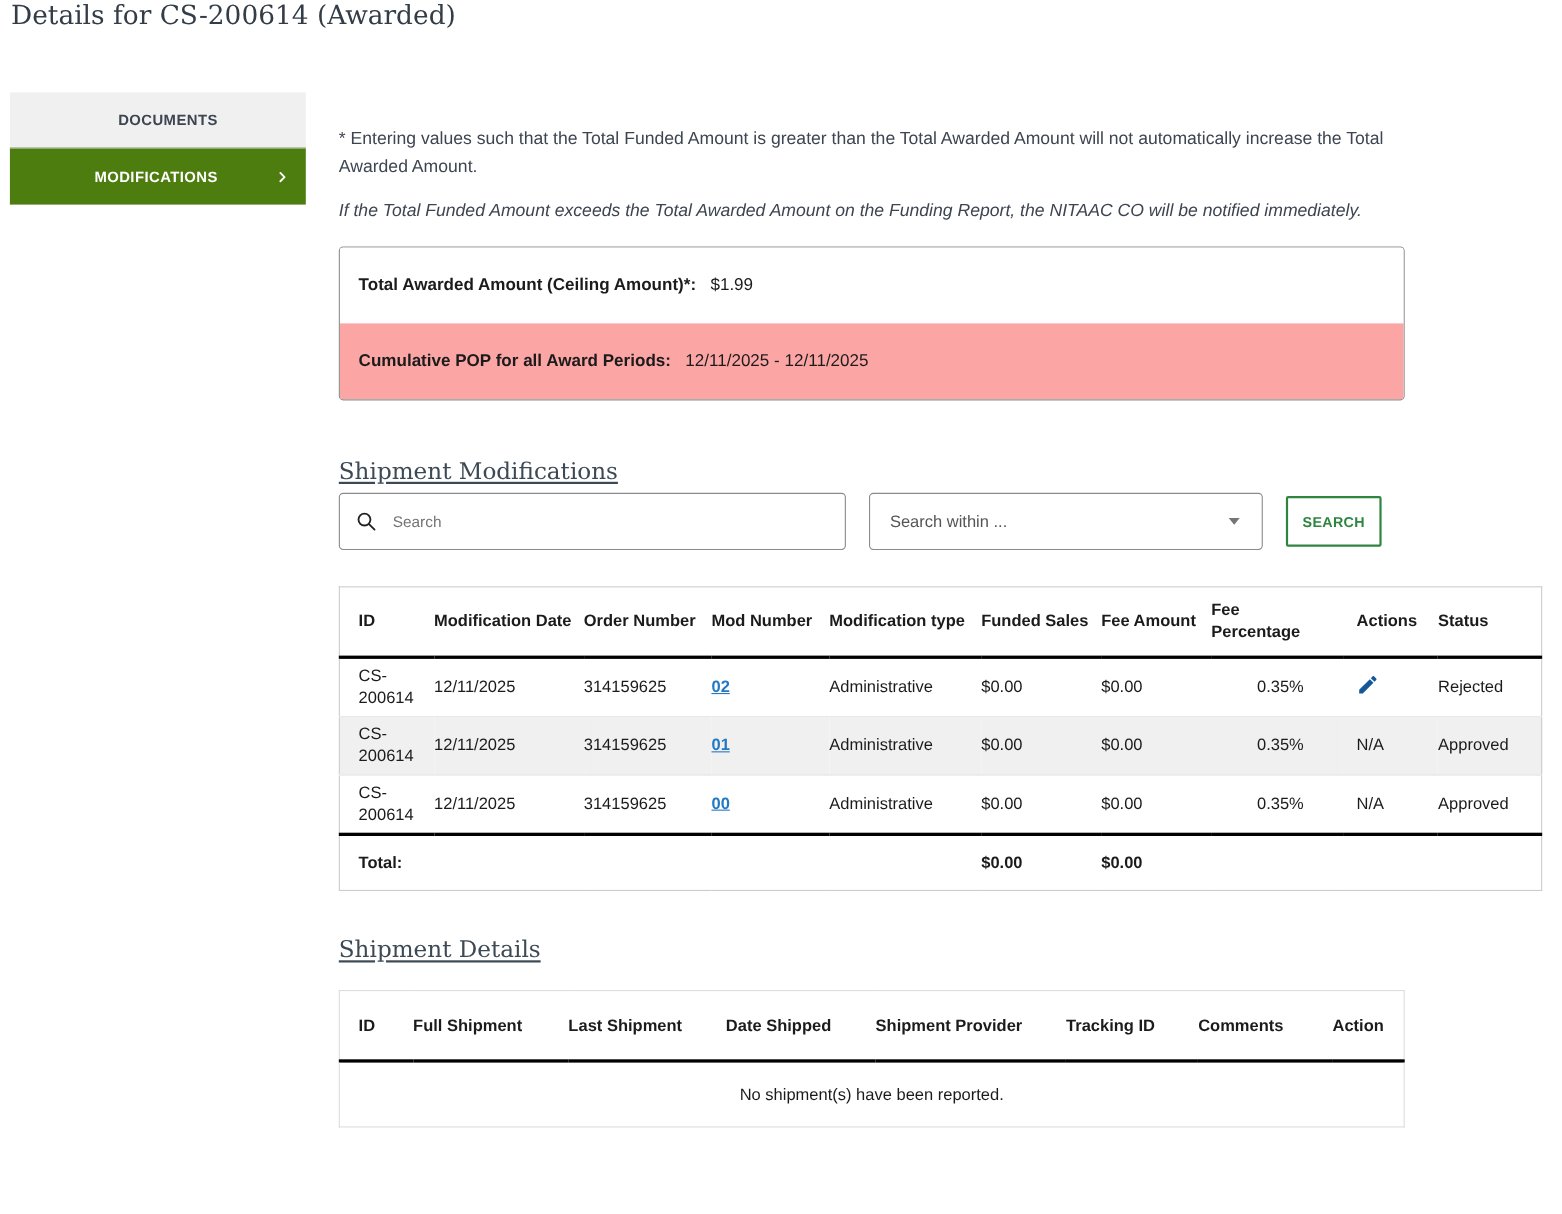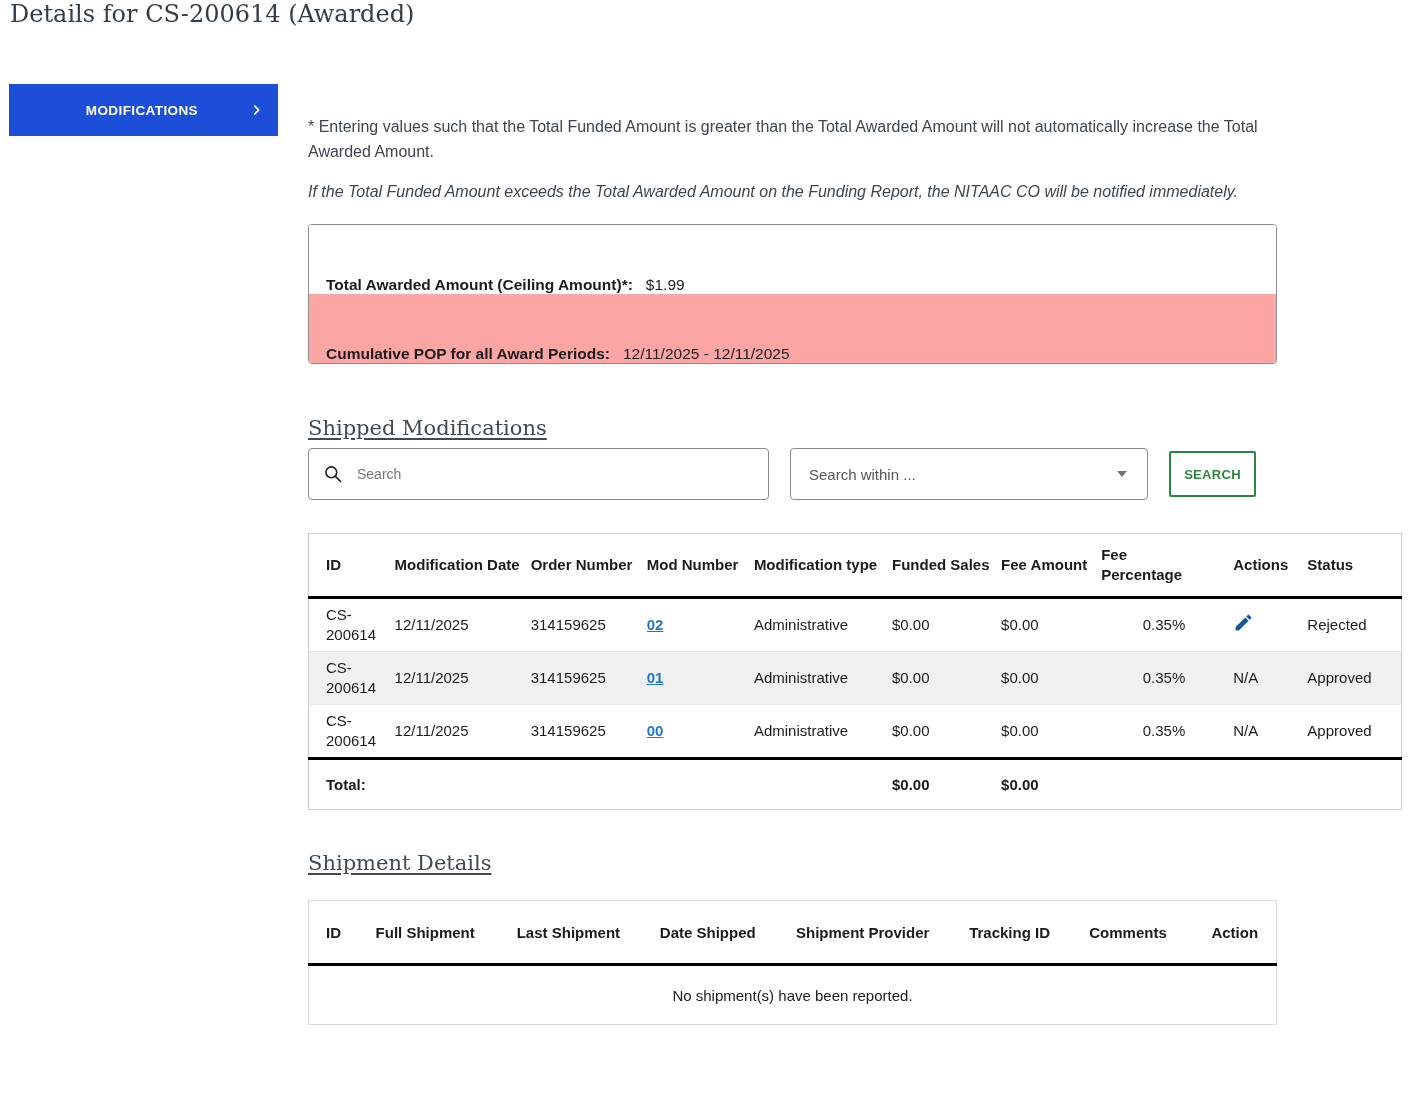--- a/index.html
+++ b/index.html
@@ -20,39 +20,39 @@
 
   
   .sidebar { position: absolute; left: 9px; top: 84px; width: 269px; }
   .side-tab {
     height: 50px; background: #f0f0f0; position: relative;
     display: flex; align-items: center; justify-content: flex-end;
     padding-right: 80px; cursor: pointer;
     font-size: 13.5px; font-weight: 700; letter-spacing: .4px; color: #3d4551;
   }
   .side-tab + .side-tab { border-top: 1px solid #d6d6d6; }
-  .side-tab.active { background: #1d4ed8; color: #ffffff; height: 52px; }
+  .side-tab.active { background: #4d7c0f; color: #ffffff; height: 52px; }
   .side-tab .chev { position: absolute; right: 15px; top: 50%; transform: translateY(-50%); line-height: 0; }
 
   
   .main { position: absolute; left: 308px; top: 84px; width: 1094px; }
 
   .btn-row { display: flex; gap: 21px; }
   .outline-btn {
     width: 359px; height: 44px; background: #fff;
     border: 1px solid #1a5796; color: #1a5796;
     font-family: inherit; font-size: 13px; font-weight: 700; letter-spacing: .4px;
     display: flex; align-items: center; justify-content: center; cursor: pointer;
   }
 
   .notes { margin-top: 30px; width: 978px; font-size: 16px; line-height: 25px; color: #3d4551; }
   .notes p + p { margin-top: 15px; font-style: italic; }
 
   .info-box { margin-top: 20px; width: 969px; border: 1px solid #8d8d8d; border-radius: 4px; overflow: hidden; }
-  .info-row { height: 69px; background: #fff; display: flex; align-items: flex-end; padding-left: 17px; font-size: 15.5px; }
+  .info-row { height: 69px; background: #fff; display: flex; align-items: center; padding-left: 17px; font-size: 15.5px; }
   .info-row.alt { background: #fca5a5; }
   .info-row .lbl { font-weight: 700; }
   .info-row .val { margin-left: 13px; }
 
   .section-heading {
     margin-top: 52px;
     font-family: "DejaVu Serif", serif; font-size: 21px; font-weight: 400;
     color: #3d4a55; text-decoration: underline; text-underline-offset: 3px;
     width: fit-content;
   }
@@ -105,20 +105,23 @@
   .ship-table th { text-align: left; font-weight: 700; vertical-align: middle; padding: 6px 8px 6px 0; }
   .ship-table th:first-child { padding-left: 17px; }
   .ship-table .empty-row td { height: 60px; text-align: center; vertical-align: middle; font-size: 15px; }
 </style>
 </head>
 <body>
 
 <h1 class="page-title">Details for CS-200614 (Awarded)</h1>
 
 <nav class="sidebar">
+  <div class="side-tab">
+    <span>DOCUMENTS</span>
+  </div>
   <div class="side-tab active">
     <span>MODIFICATIONS</span>
     <span class="chev">
       <svg width="13" height="13" viewBox="0 0 24 24" fill="none" stroke="#ffffff" stroke-width="3.2" stroke-linecap="round" stroke-linejoin="round">
           <path d="M9 5l7 7-7 7"></path>
         </svg>
     </span>
   </div>
 </nav>
 
@@ -134,21 +137,21 @@
     <div class="info-row">
       <span class="lbl">Total Awarded Amount (Ceiling Amount)*:</span>
       <span class="val">$1.99</span>
     </div>
     <div class="info-row alt">
       <span class="lbl">Cumulative POP for all Award Periods:</span>
       <span class="val">12/11/2025 - 12/11/2025</span>
     </div>
   </div>
 
-  <h2 class="section-heading">Shipped Modifications</h2>
+  <h2 class="section-heading">Shipment Modifications</h2>
 
   <div class="search-row">
     <div class="search-box">
       <span class="mag">
         <svg width="20" height="20" viewBox="0 0 24 24" fill="none" stroke="#212121" stroke-width="2" stroke-linecap="round">
             <circle cx="10" cy="10" r="6.5"></circle>
             <path d="M15.2 15.2L21 21"></path>
           </svg>
       </span>
       <input type="text" placeholder="Search" style="">

